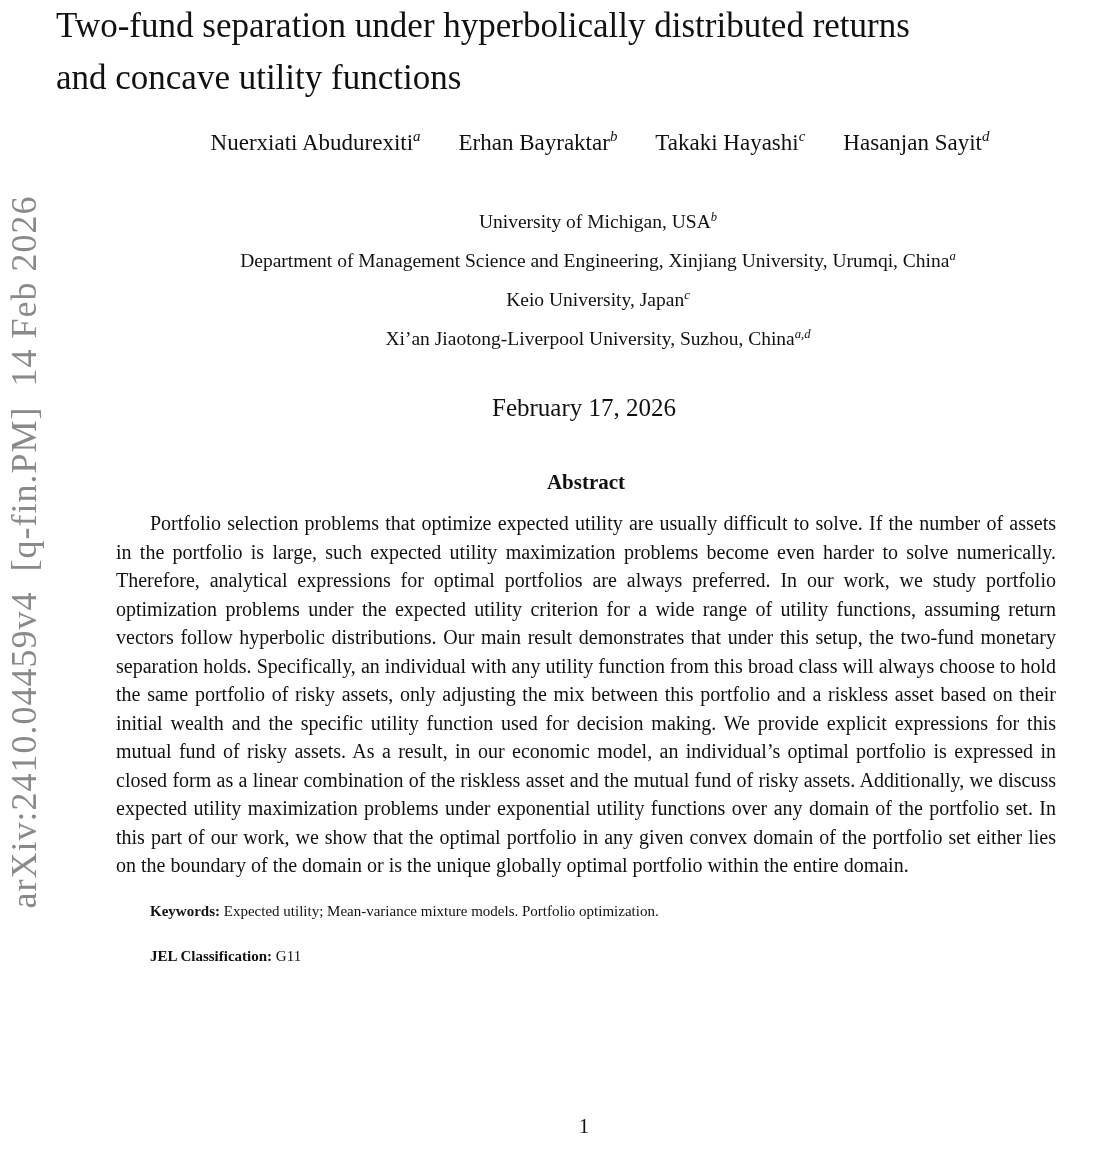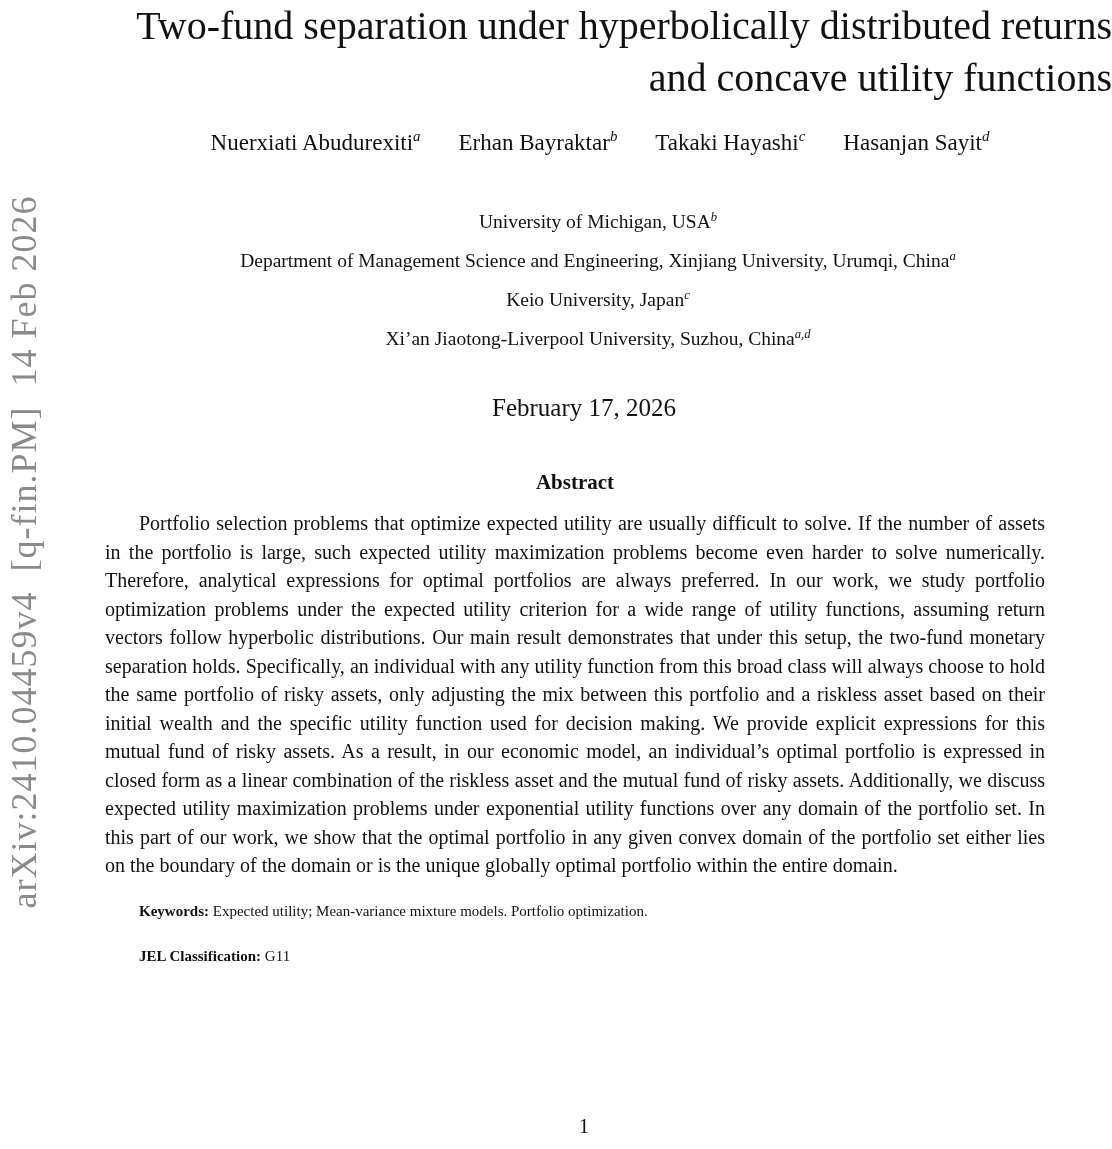--- a/index.html
+++ b/index.html
@@ -32,23 +32,23 @@
     top: 0;
     width: 1056px;
     height: 100%;
   }
   .title {
     position: absolute;
     top: 0;
     left: 0;
     width: 100%;
     margin: 0;
-    text-align: right;
+    text-align: left;
     font-weight: normal;
-    font-size: 40px;
+    font-size: 35px;
     line-height: 52px;
   }
   .authors {
     position: absolute;
     top: 130px;
     left: 16px;
     width: 100%;
     text-align: center;
     font-size: 23px;
   }
@@ -72,21 +72,21 @@
     top: 374px;
     left: 0;
     width: 100%;
     text-align: center;
     font-size: 25px;
     margin-top: 20px;
   }
   .abstract {
     position: absolute;
     top: 470px;
-    left: 49px;
+    left: 60px;
     width: 940px;
   }
   .abstract-head {
     text-align: center;
     font-weight: bold;
     font-size: 21px;
     margin: 0 0 14px 0;
   }
   .abstract-text {
     margin: 0;

